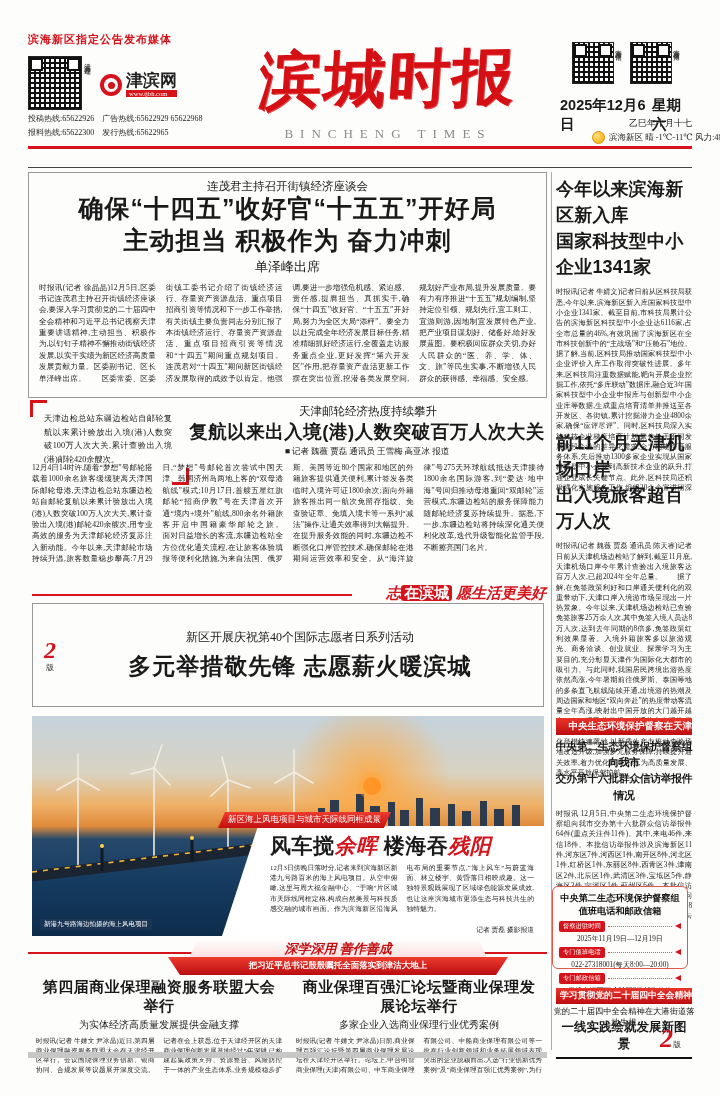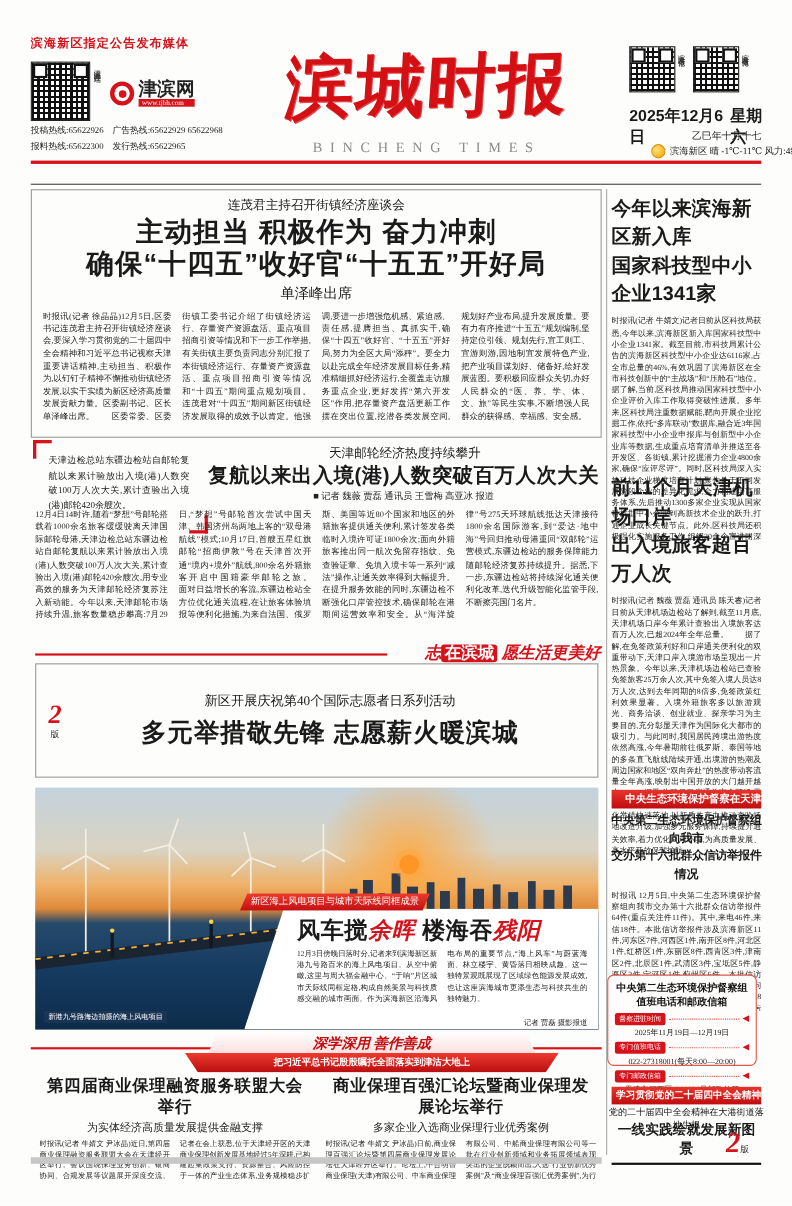--- a/index.html
+++ b/index.html
@@ -130,39 +130,39 @@
 
   <div class="abs" style="left:572px;top:42px;width:40px;height:40px;">
       <div class="qr" style="width:40px;height:40px;"></div>
     </div>
   <div class="abs vlabel" style="left:615px;top:44px;height:44px;">滨海发布微信</div>
   <div class="abs" style="left:630px;top:42px;width:40px;height:40px;">
       <div class="qr" style="width:40px;height:40px;"></div>
     </div>
   <div class="abs vlabel" style="left:673px;top:44px;height:44px;">滨海发布微博</div>
 
-  <div class="abs hei dateline" style="left:560px;top:96px;width:132px;display:flex;justify-content:space-between;margin-left:12px;">
+  <div class="abs hei dateline" style="left:560px;top:96px;width:132px;display:flex;justify-content:space-between;">
     <span>2025年12月6日</span>
     <span>星期六</span>
   </div>
   <div class="abs lunar" style="left:560px;top:117px;width:132px;text-align:right;">乙巳年十月十七</div>
   <div class="abs weather" style="left:556px;top:131px;width:140px;margin-left:36px;">
     <span class="sun"></span>
     <span>滨海新区 晴 -1℃-11℃ 风力:4级</span>
   </div>
 
   <div class="abs redrule"></div>
   <div class="abs infoline"></div>
 
   <div class="abs vdivider"></div>
 
   <div class="abs leadbox">
     <div class="kicker" style="margin-top:6px;">连茂君主持召开街镇经济座谈会</div>
+    <div class="lead-h hei">确保“十四五”收好官“十五五”开好局</div>
     <div class="lead-h hei" style="margin-top:3px;">主动担当  积极作为  奋力冲刺</div>
-    <div class="lead-h hei">确保“十四五”收好官“十五五”开好局</div>
     <div class="attend" style="margin-top:3px;">单泽峰出席</div>
     <div class="body-sm cols4 just clip" style="margin:6px 10px 0;height:122px;">时报讯(记者 徐晶晶)12月5日,区委书记连茂君主持召开街镇经济座谈会,要深入学习贯彻党的二十届四中全会精神和习近平总书记视察天津重要讲话精神,主动担当、积极作为,以钉钉子精神不懈推动街镇经济发展,以实干实绩为新区经济高质量发展贡献力量。区委副书记、区长单泽峰出席。　　区委常委、区委街镇工委书记介绍了街镇经济运行、存量资产资源盘活、重点项目招商引资等情况和下一步工作举措,有关街镇主要负责同志分别汇报了本街镇经济运行、存量资产资源盘活、重点项目招商引资等情况和“十四五”期间重点规划项目。　　连茂君对“十四五”期间新区街镇经济发展取得的成效予以肯定。他强调,要进一步增强危机感、紧迫感、责任感,提膺担当、真抓实干,确保“十四五”收好官、“十五五”开好局,努力为全区大局“添秤”。要全力以赴完成全年经济发展目标任务,精准精细抓好经济运行,全覆盖走访服务重点企业,更好发挥“第六开发区”作用,把存量资产盘活更新工作摆在突出位置,挖潜各类发展空间,规划好产业布局,提升发展质量。要有力有序推进“十五五”规划编制,坚持定位引领、规划先行,宜工则工、宜游则游,因地制宜发展特色产业,把产业项目谋划好、储备好,绘好发展蓝图。要积极回应群众关切,办好人民群众的“医、养、学、体、文、旅”等民生实事,不断增强人民群众的获得感、幸福感、安全感。</div>
   </div>
 
   <div class="abs qb-tl"></div>
   <div class="abs qb-br"></div>
   <div class="abs quotebox just clip">天津边检总站东疆边检站自邮轮复航以来累计验放出入境(港)人数突破100万人次大关,累计查验出入境(港)邮轮420余艘次。</div>
   <div class="abs kicker" style="left:190px;top:404px;width:356px;">天津邮轮经济热度持续攀升</div>
   <div class="abs cruise-h hei" style="left:188px;top:419px;width:358px;">复航以来出入境(港)人数突破百万人次大关</div>
   <div class="abs byline" style="left:188px;top:446px;width:358px;">■ 记者 魏薇 贾磊 通讯员 王雪梅 高亚冰 报道</div>

